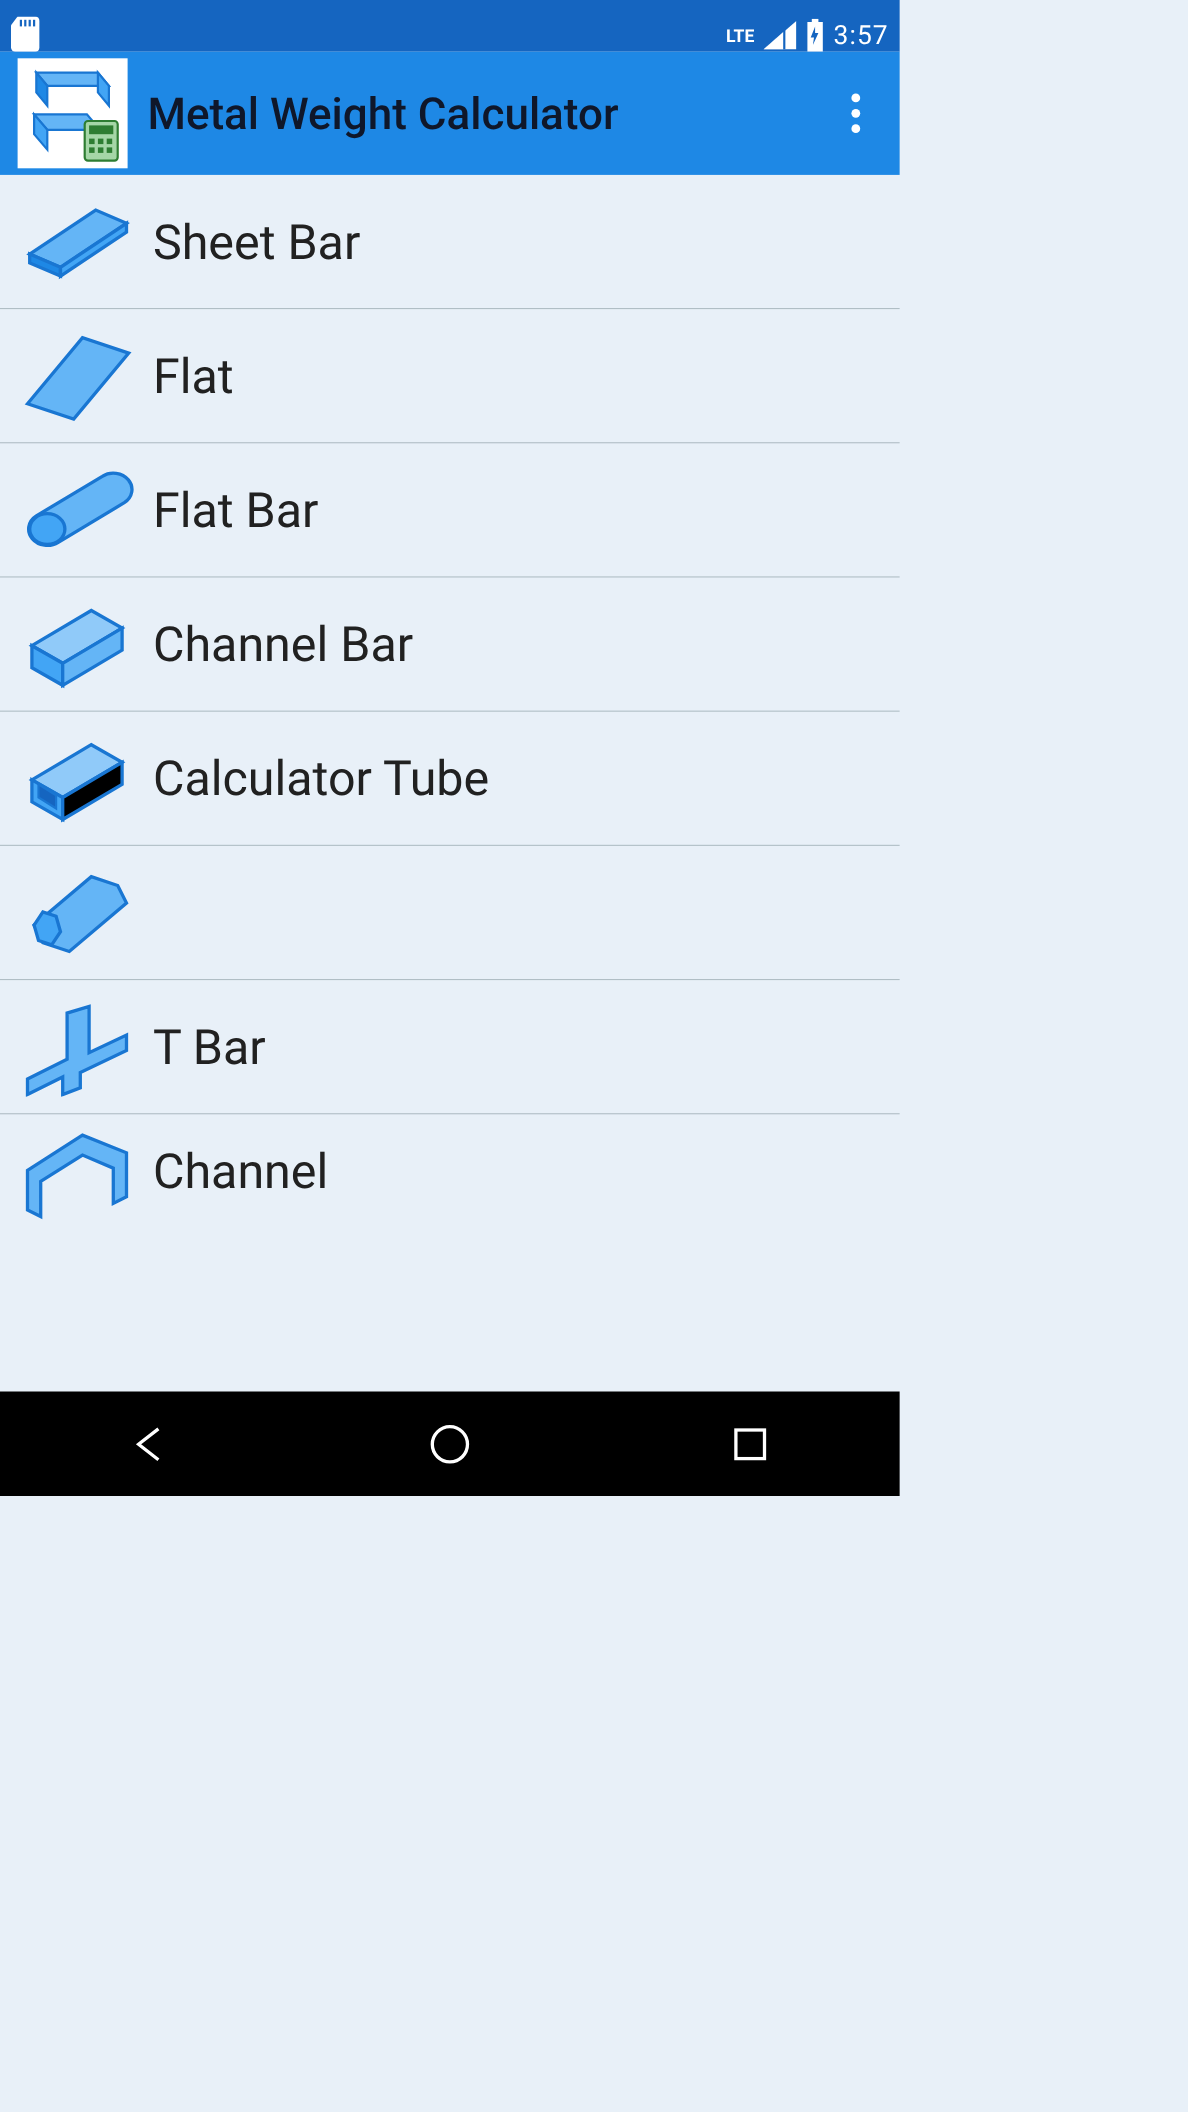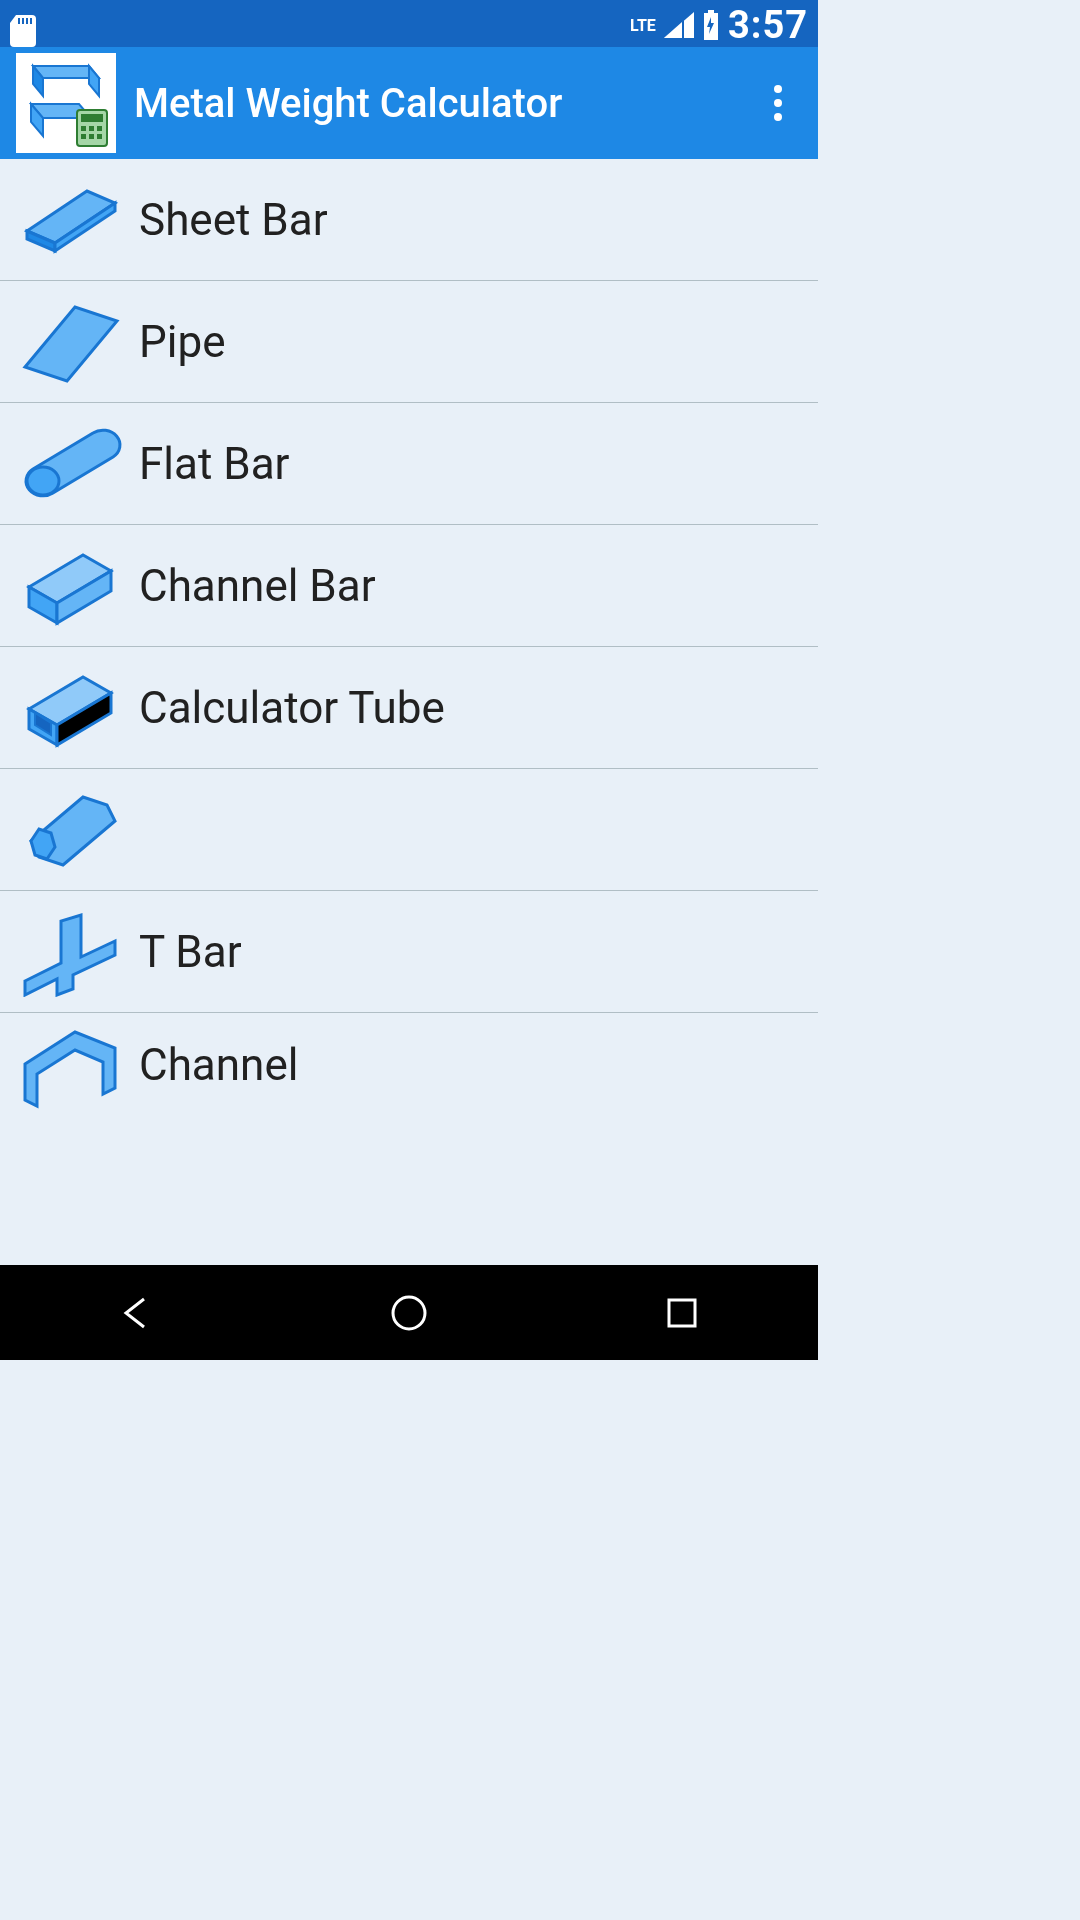--- a/index.html
+++ b/index.html
@@ -1,23 +1,23 @@
 <!DOCTYPE html>
 <html><head>
 <meta charset="utf-8">
 <style>
 * { margin:0; padding:0; box-sizing:border-box; }
 body { font-family:Roboto,Arial,sans-serif; width:818px; height:1360px; background:#e8f0f8; overflow:hidden; position:relative; }
 .statusbar { height:47px; background:#1565c0; color:#fff; display:flex; align-items:flex-end; padding:0 10px; }
 .sb-left { display:flex; align-items:center; gap:6px; }
 .sb-right { margin-left:auto; display:flex; align-items:center; gap:8px; font-size:28px; }
-.sb-time { font-size:38px; font-weight:700; letter-spacing:1px; }
+.sb-time { font-size:24px; font-weight:400; letter-spacing:1px; }
 .appbar { height:112px; background:#1e88e5; display:flex; align-items:center; padding:0 16px; }
 .app-icon { width:100px; height:100px; background:#fff; display:flex; align-items:center; justify-content:center; margin-right:18px; }
-.app-title { font-size:40px; font-weight:500; color:#ffffff; }
+.app-title { font-size:40px; font-weight:500; color:#0f172a; }
 .menu-btn { margin-left:auto; width:48px; height:48px; display:flex; align-items:center; justify-content:center; }
 .dots { display:flex; flex-direction:column; gap:6px; }
 .dots span { width:8px; height:8px; background:#fff; border-radius:50%; }
 .list { }
 .item { height:122px; display:flex; align-items:center; border-bottom:1px solid #b0bec5; }
 .item:last-child { border-bottom:none; }
 .icon-box { width:139px; display:flex; align-items:center; justify-content:center; }
 .item-label { font-size:44px; color:#212121; }
 .navbar { position:absolute; bottom:0; left:0; right:0; height:95px; background:#000; display:flex; align-items:center; justify-content:space-around; }
 .nav-btn { width:72px; height:72px; display:flex; align-items:center; justify-content:center; }
@@ -102,21 +102,21 @@
   </div>
 
   <div class="item">
     <div class="icon-box">
         <span>
       <svg width="110" height="90" viewBox="0 0 110 90">
             <path d="M10 70 L60 10 L102 24 L52 84 Z" fill="#64b5f6" stroke="#1976d2" stroke-width="3"></path>
           </svg>
     </span>
       </div>
-    <div class="item-label">Pipe</div>
+    <div class="item-label">Flat</div>
   </div>
 
   <div class="item">
     <div class="icon-box">
         <span>
       <svg width="110" height="90" viewBox="0 0 110 90">
             <ellipse cx="28" cy="62" rx="16" ry="14" fill="#42a5f5" stroke="#1976d2" stroke-width="3"></ellipse>
             <path d="M18 50 L78 14 A16 14 0 0 1 98 38 L38 74 A16 14 0 0 1 18 50 Z" fill="#64b5f6" stroke="#1976d2" stroke-width="3"></path>
             <ellipse cx="28" cy="62" rx="16" ry="14" fill="#42a5f5" stroke="#1976d2" stroke-width="3"></ellipse>
           </svg>

